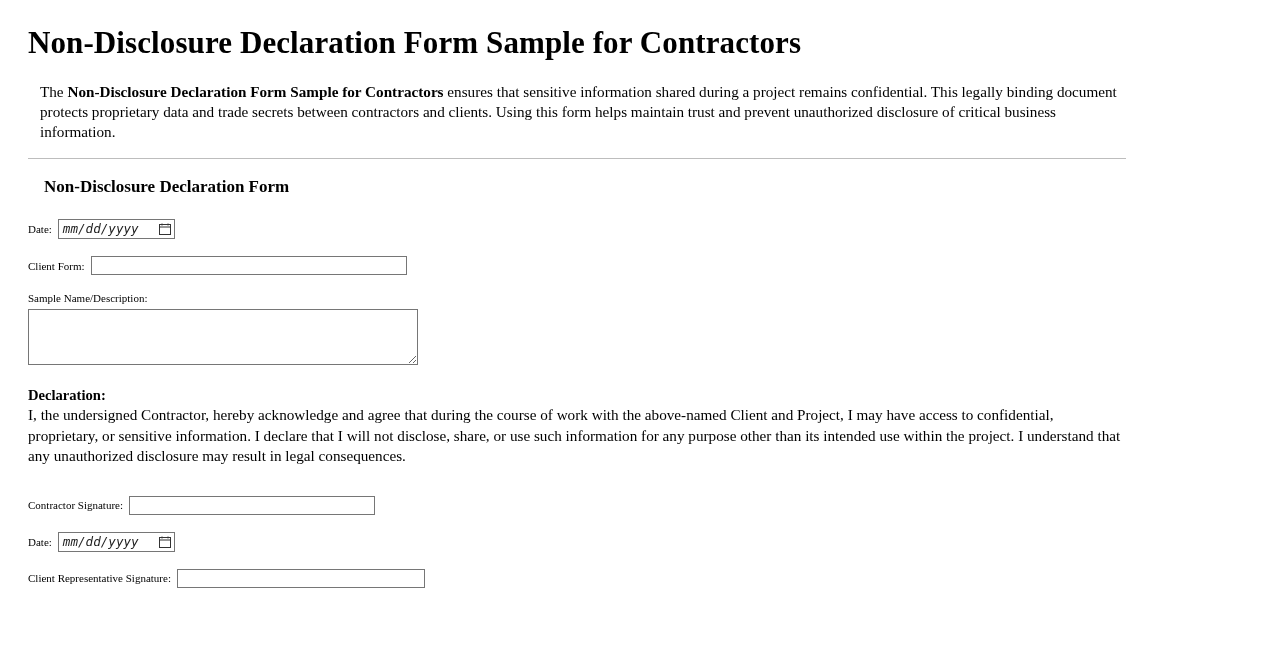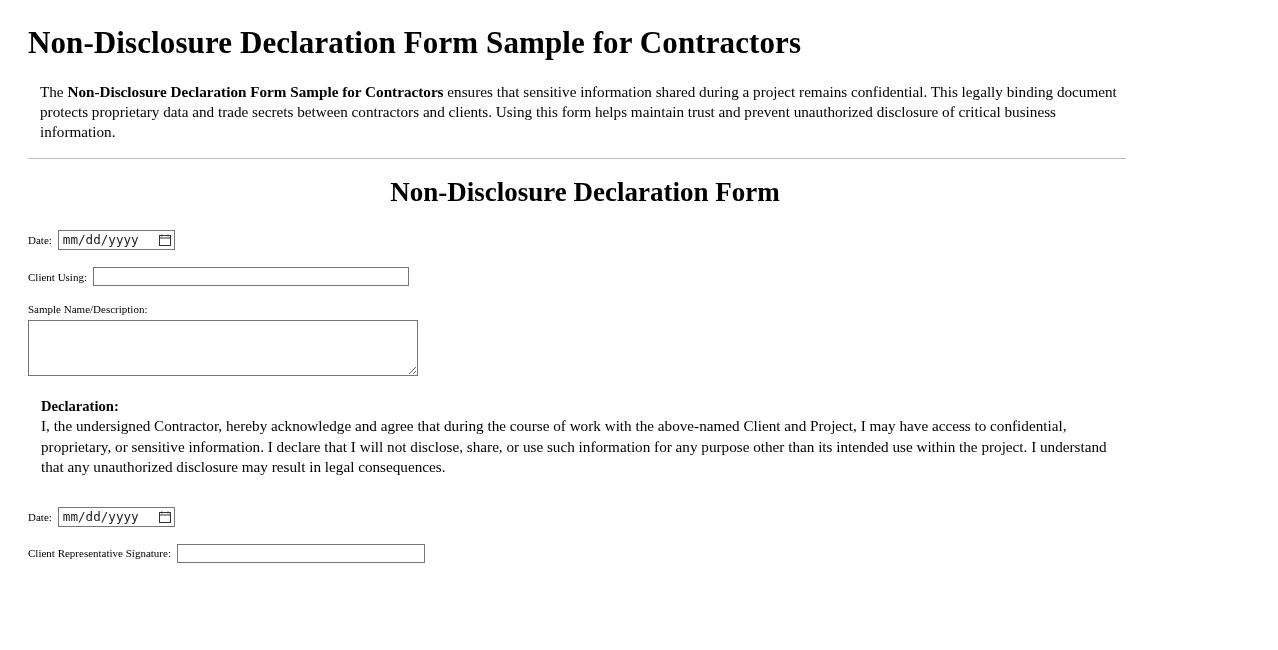--- a/index.html
+++ b/index.html
@@ -35,24 +35,23 @@
   }
   p.intro b {
     font-weight: bold;
   }
   hr.divider {
     border: none;
     border-top: 1px solid #bdbdbd;
     margin: 14px 0 18px 0;
   }
   h2.section-title {
-    font-size: 27px;
+    font-size: 17px;
     font-weight: bold;
     margin: 0 0 22px 16px;
-    text-align: center;
   }
   .field-row {
     display: flex;
     align-items: center;
     margin-bottom: 17px;
   }
   .field-label {
     font-size: 11px;
     font-weight: normal;
     white-space: nowrap;
@@ -73,20 +72,21 @@
   .date-widget {
     display: inline-flex;
     align-items: center;
     border: 1px solid #767676;
     background: #ffffff;
     height: 20px;
     padding: 0 3px 0 4px;
     box-sizing: border-box;
     width: 117px;
     justify-content: space-between;
+    font-style: italic;
   }
   .date-text {
     font-family: "DejaVu Sans Mono", monospace;
     font-size: 12.6px;
     color: #222222;
     letter-spacing: 0px;
     line-height: 1;
   }
   .cal-icon {
     display: inline-block;
@@ -112,21 +112,20 @@
     font-family: "Liberation Serif", "DejaVu Serif", serif;
     font-size: 13.3px;
     padding: 3px;
     resize: both;
     outline: none;
     display: block;
   }
   .declaration-block {
     margin-top: 22px;
     margin-bottom: 30px;
-    margin-left: 13px;
   }
   .declaration-label {
     font-size: 14.6px;
     font-weight: bold;
     display: block;
     margin-bottom: 1px;
   }
   .declaration-text {
     font-size: 15.2px;
     line-height: 1.33;
@@ -165,34 +164,38 @@
           <line x1="0.5" y1="4" x2="11.5" y2="4" stroke="#333" stroke-width="1"></line>
           <line x1="3" y1="0.5" x2="3" y2="2.5" stroke="#333" stroke-width="1"></line>
           <line x1="9" y1="0.5" x2="9" y2="2.5" stroke="#333" stroke-width="1"></line>
         </svg>
       </span>
     </span>
   </div>
 
 
   <div class="field-row">
-    <span class="field-label spaced">Client Using:</span>
+    <span class="field-label spaced">Client Form:</span>
     <input type="text" class="w305" value="" style="">
   </div>
 
   <div class="field-block">
     <span class="field-label">Sample Name/Description:</span>
     <textarea class="project-desc" style=""></textarea>
   </div>
 
   <div class="declaration-block">
     <span class="declaration-label">Declaration:</span>
     <p class="declaration-text">I, the undersigned Contractor, hereby acknowledge and agree that during the course of work with the above-named Client and Project, I may have access to confidential, proprietary, or sensitive information. I declare that I will not disclose, share, or use such information for any purpose other than its intended use within the project. I understand that any unauthorized disclosure may result in legal consequences.</p>
   </div>
 
+  <div class="sig-row">
+    <span class="field-label spaced">Contractor Signature:</span>
+    <input type="text" class="w240" value="" style="">
+  </div>
 
   <div class="sig-row">
     <span class="field-label spaced">Date:</span>
     <span class="date-widget">
       <span class="date-text">mm/dd/yyyy</span>
       <span class="cal-icon">
         <svg width="12" height="12" viewBox="0 0 12 12" xmlns="http://www.w3.org/2000/svg">
           <rect x="0.5" y="1.5" width="11" height="10" fill="none" stroke="#333" stroke-width="1"></rect>
           <line x1="0.5" y1="4" x2="11.5" y2="4" stroke="#333" stroke-width="1"></line>
           <line x1="3" y1="0.5" x2="3" y2="2.5" stroke="#333" stroke-width="1"></line>

